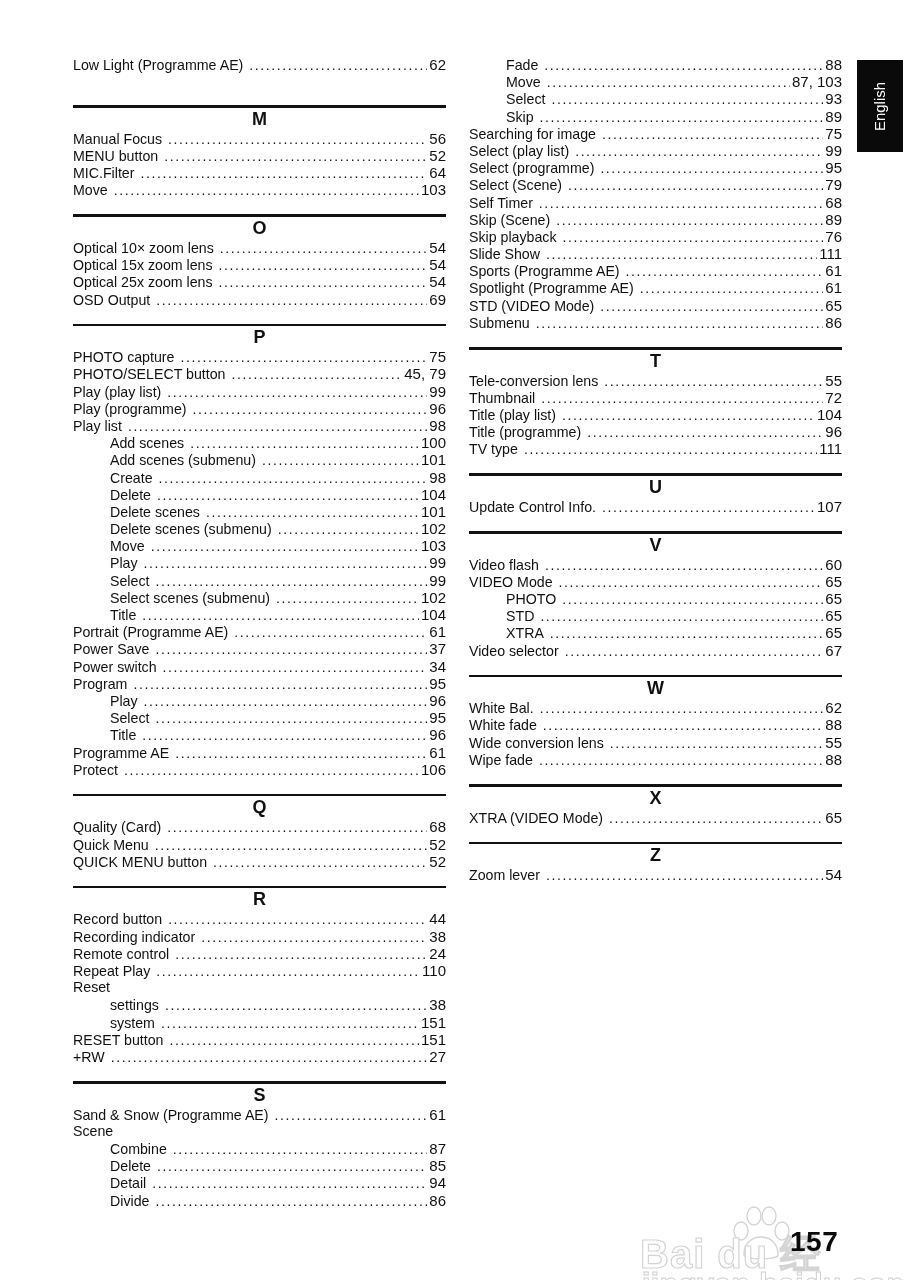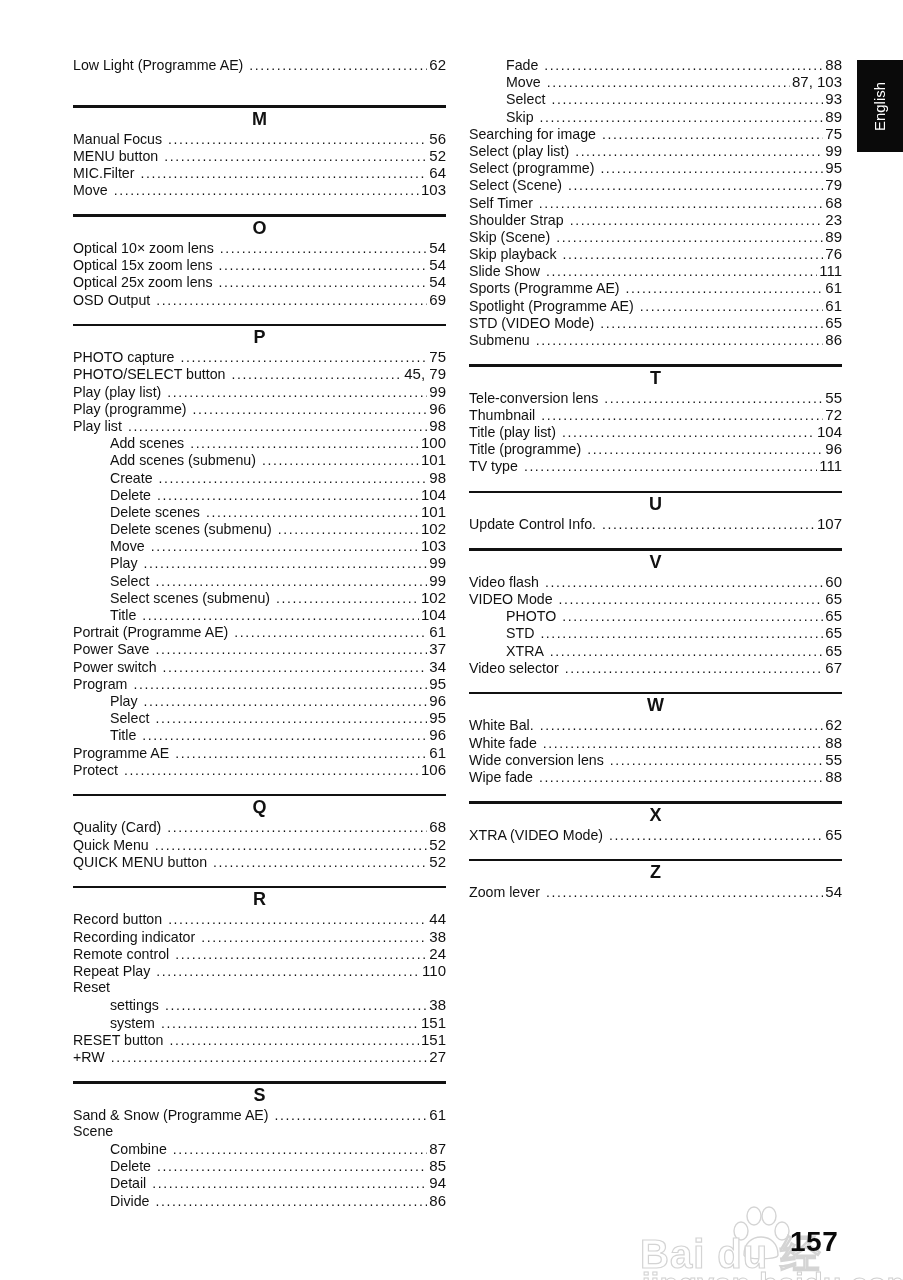--- a/index.html
+++ b/index.html
@@ -391,25 +391,20 @@
       </div>
       <div class="entry">
         <span class="label">Select (Scene)</span>
         <span class="dots"></span>
         <span class="page">79</span>
       </div>
       <div class="entry">
         <span class="label">Self Timer</span>
         <span class="dots"></span>
         <span class="page">68</span>
-      </div>
-      <div class="entry">
-        <span class="label">Shoulder Strap</span>
-        <span class="dots"></span>
-        <span class="page">23</span>
       </div>
       <div class="entry">
         <span class="label">Skip (Scene)</span>
         <span class="dots"></span>
         <span class="page">89</span>
       </div>
       <div class="entry">
         <span class="label">Skip playback</span>
         <span class="dots"></span>
         <span class="page">76</span>

